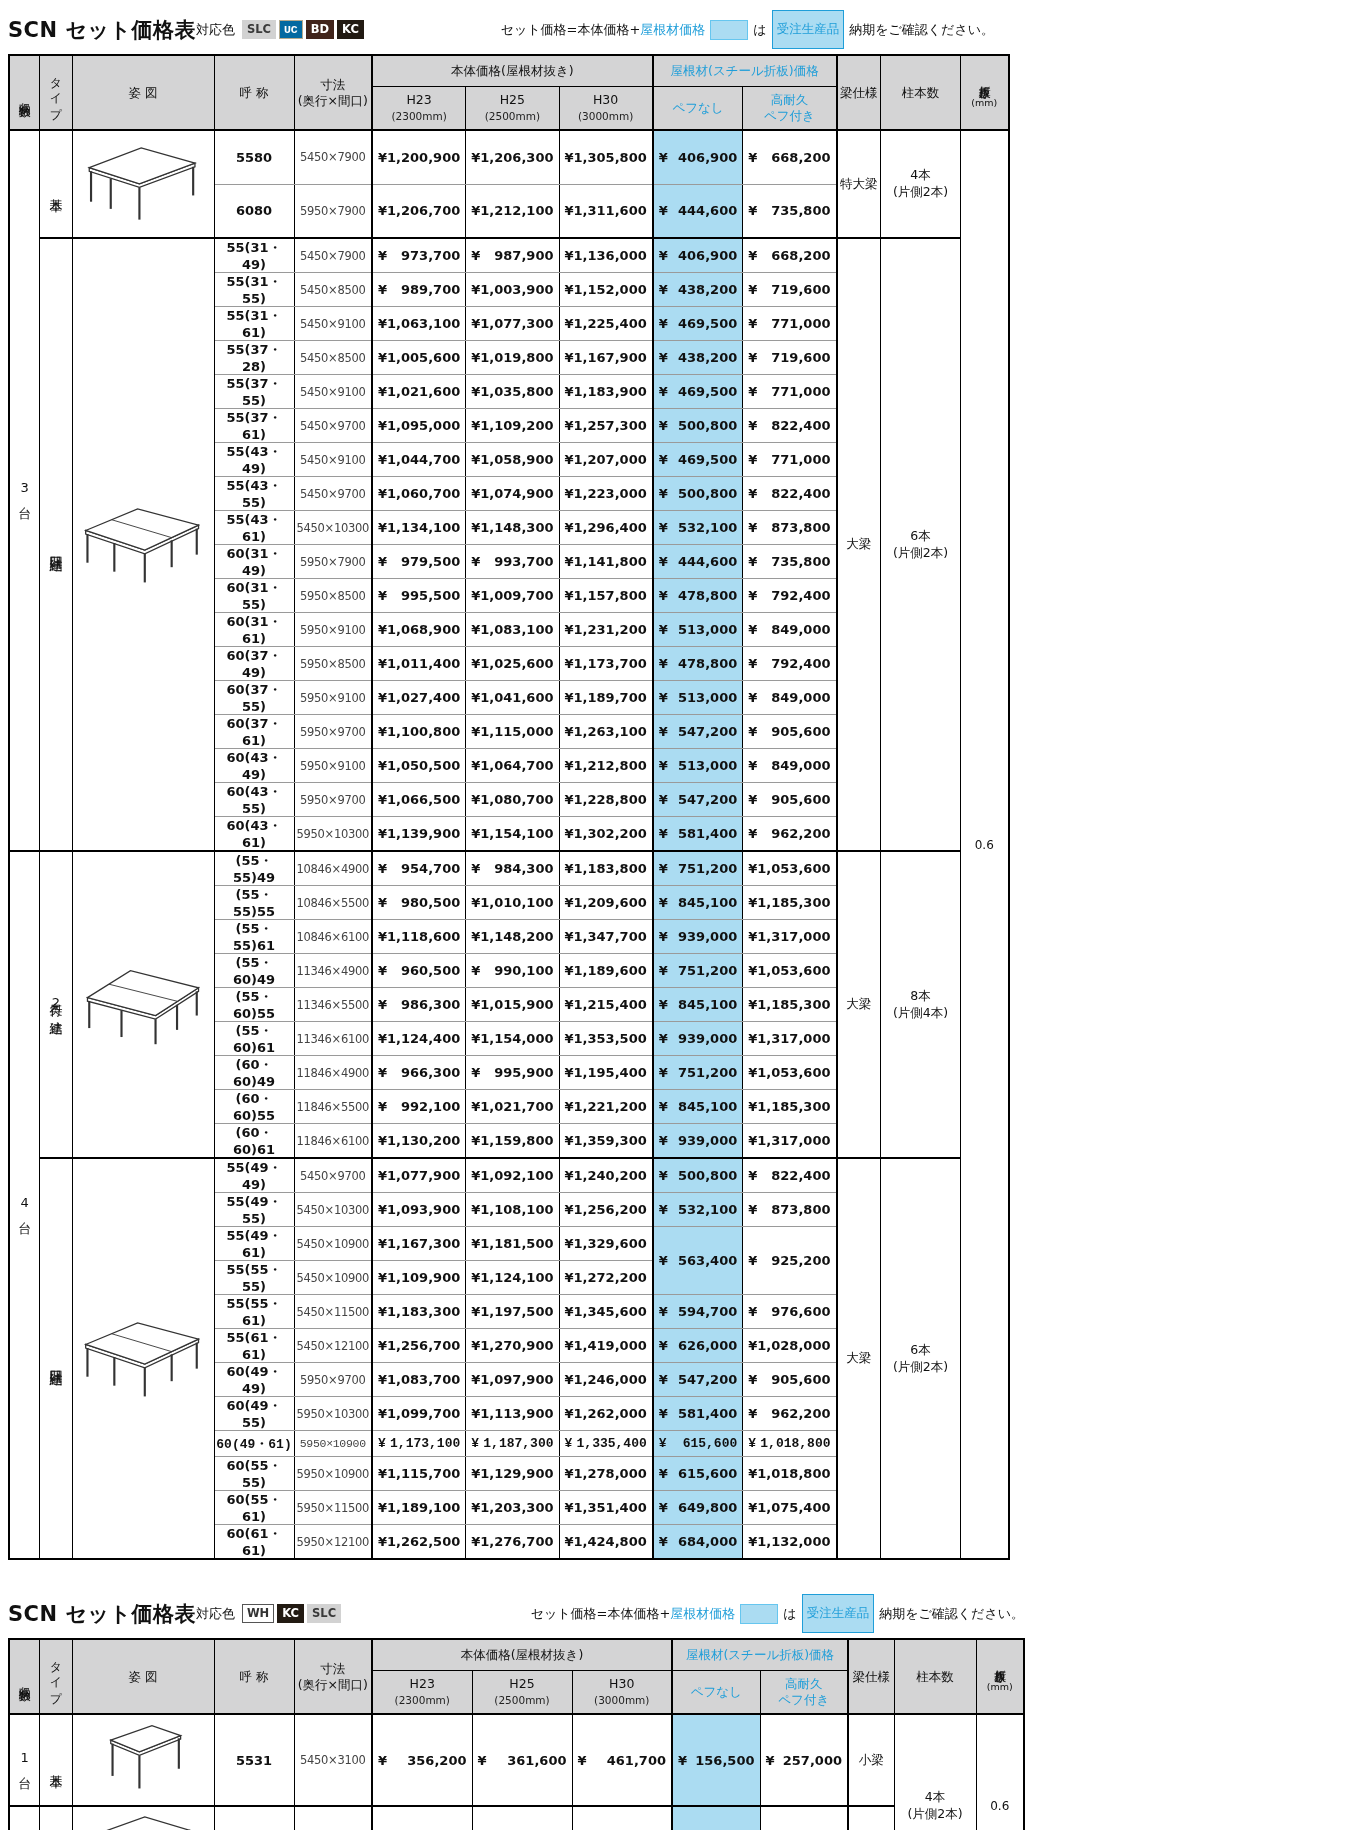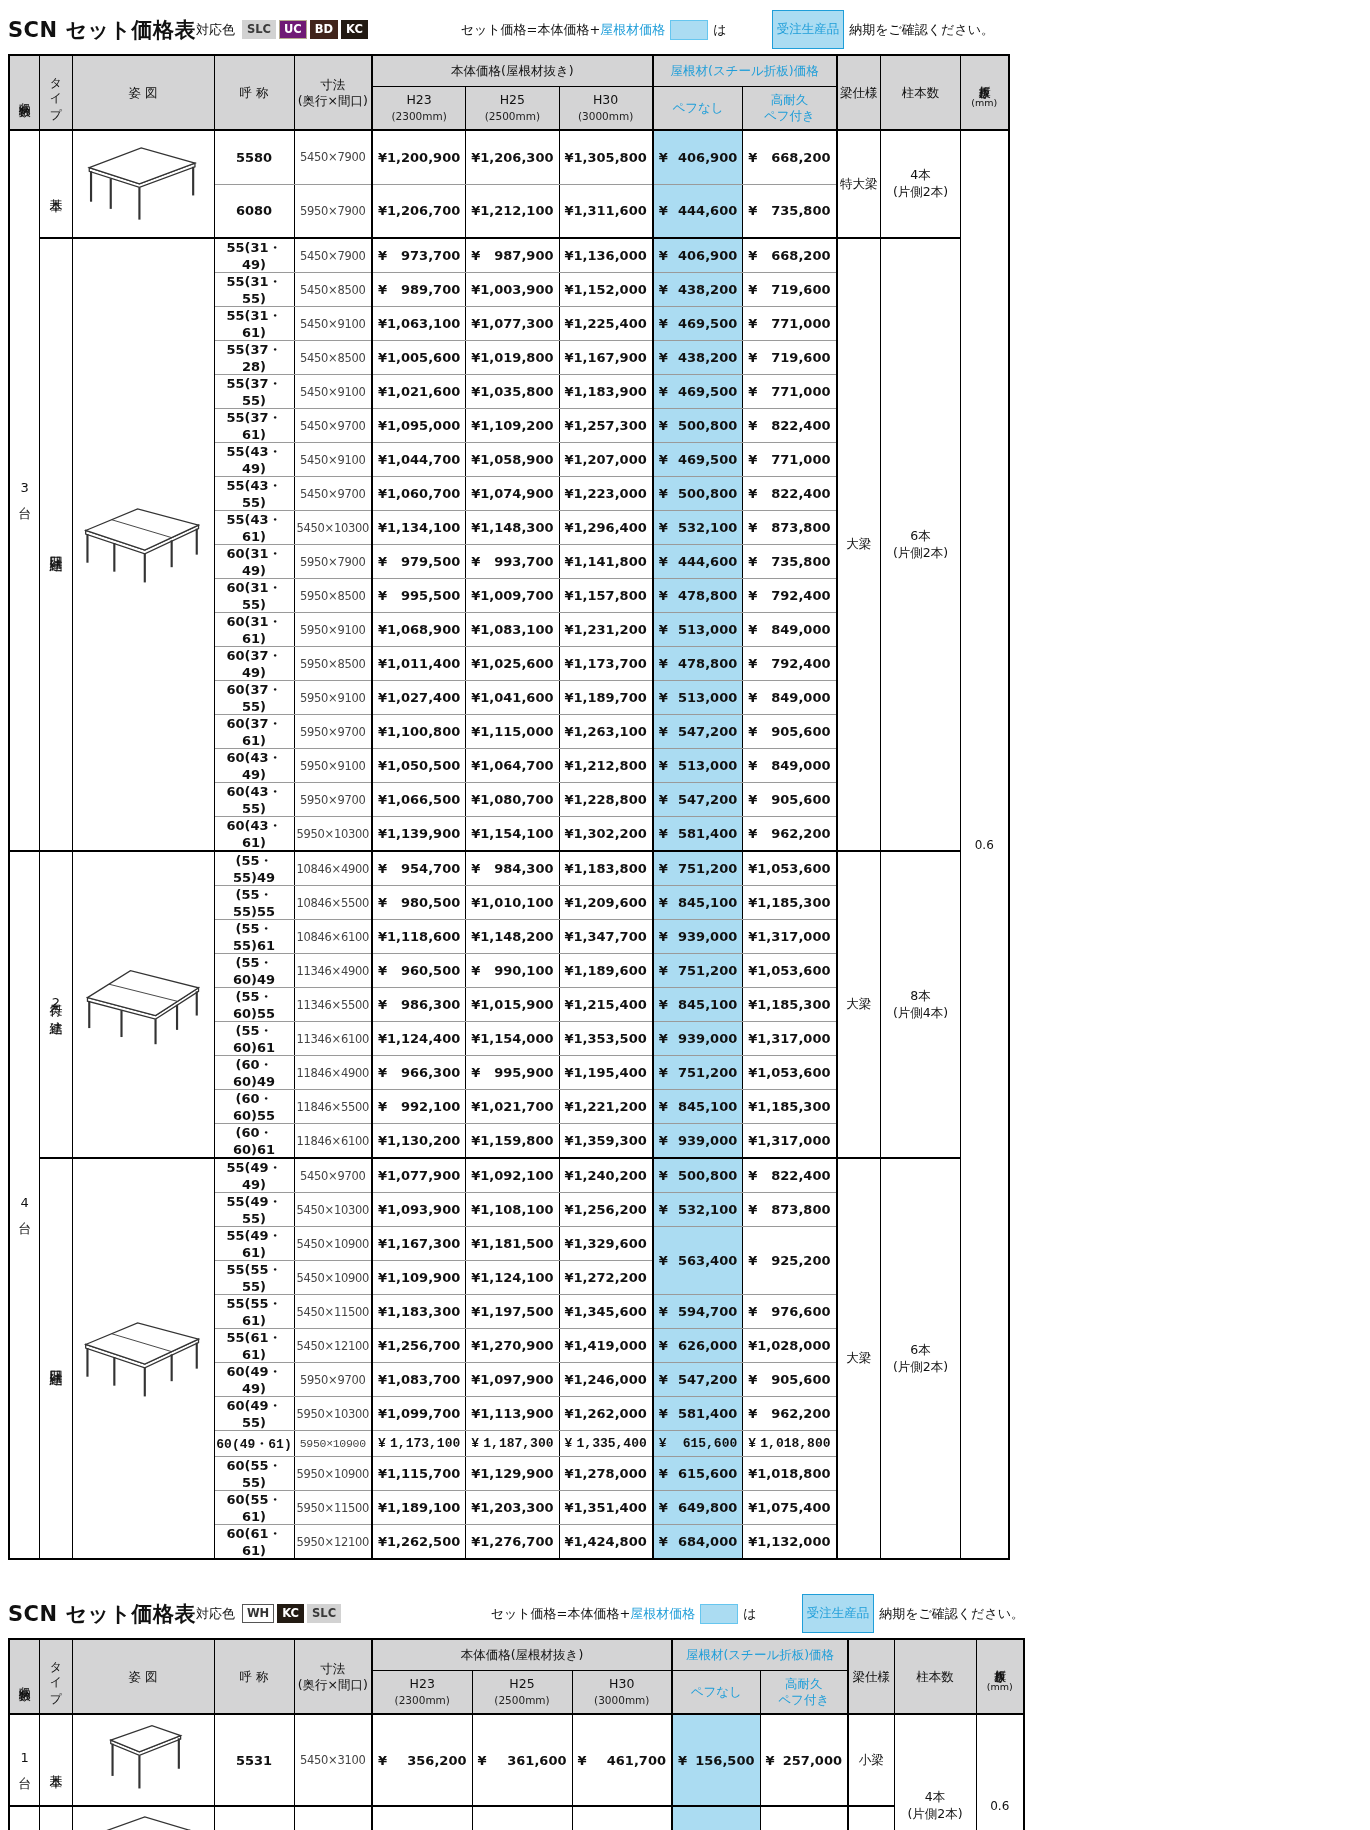--- a/index.html
+++ b/index.html
@@ -8,21 +8,21 @@
 
   
   .title-row{display:flex;align-items:center;margin:2px 0 5px 0;}
   .main-title{font-size:21px;font-weight:bold;letter-spacing:.5px;white-space:nowrap;}
   .color-label{font-size:13px;margin-left:0;white-space:nowrap;}
   .chips{display:inline-flex;margin-left:4px;}
   .chip{display:inline-block;font-size:11.5px;font-weight:bold;padding:2px 4px;margin-left:3px;border:1px solid transparent;line-height:1.15;}
   .legend{margin-left:auto;display:flex;align-items:center;gap:5px;font-size:13px;white-space:nowrap;}
   .legend .blue{color:var(--blue);}
   .legend-swatch{display:inline-block;width:36px;height:18px;background:var(--light-blue);border:1.5px solid var(--ref-border);}
-  .order-chip{color:var(--blue);background:var(--light-blue);border:1.5px solid var(--blue);padding:10px 4px;font-size:12.5px;margin-left:40px;}
+  .order-chip{color:var(--blue);background:var(--light-blue);border:1.5px solid var(--blue);padding:10px 4px;font-size:12.5px;}
 
   
   table.price-table{border-collapse:collapse;table-layout:fixed;border:2.5px solid #000;background:#fff;}
   .price-table th{background:var(--header-gray);font-weight:normal;font-size:12.5px;border:1px solid #000;padding:0 1px;text-align:center;vertical-align:middle;line-height:1.25;}
   .price-table td{border-left:1px solid #000;border-right:1px solid #000;border-top:1px solid #9a9a9a;border-bottom:1px solid #9a9a9a;padding:0;vertical-align:middle;background:#fff;}
   .price-table tr.sec-start > td{border-top:2px solid #000;}
   .bl2{border-left:2px solid #000 !important;}
   .th-blue{color:var(--blue);}
   .hr1 th{height:30px;}
   .hr2 th{height:42px;}
@@ -46,21 +46,21 @@
 </head>
 <body>
 
 <div class="page">
 
   <div class="title-row" style="width:986px">
     <span class="main-title">SCN セット価格表</span>
     <span class="color-label">対応色</span>
     <span class="chips">
         <span class="chip" style="background: rgb(210, 210, 210); color: rgb(58, 58, 58); border-color: rgb(210, 210, 210);">SLC</span>
-        <span class="chip" style="background: #701a75; color: rgb(255, 255, 255); border-color: rgb(181, 170, 142);">UC</span>
+        <span class="chip" style="background: #0369a1; color: rgb(255, 255, 255); border-color: rgb(181, 170, 142); font-family: Liberation Mono, monospace;">UC</span>
         <span class="chip" style="background: rgb(65, 36, 27); color: rgb(255, 255, 255); border-color: rgb(65, 36, 27);">BD</span>
         <span class="chip" style="background: rgb(34, 26, 18); color: rgb(255, 255, 255); border-color: rgb(34, 26, 18);">KC</span>
       </span>
     <span class="legend">
       <span><span>セット価格=本体価格</span><span>+</span><span class="blue">屋根材価格</span></span>
       <span class="legend-swatch"></span>
       <span>は</span>
       <span class="order-chip">受注生産品</span>
       <span>納期をご確認ください。</span>
     </span>

